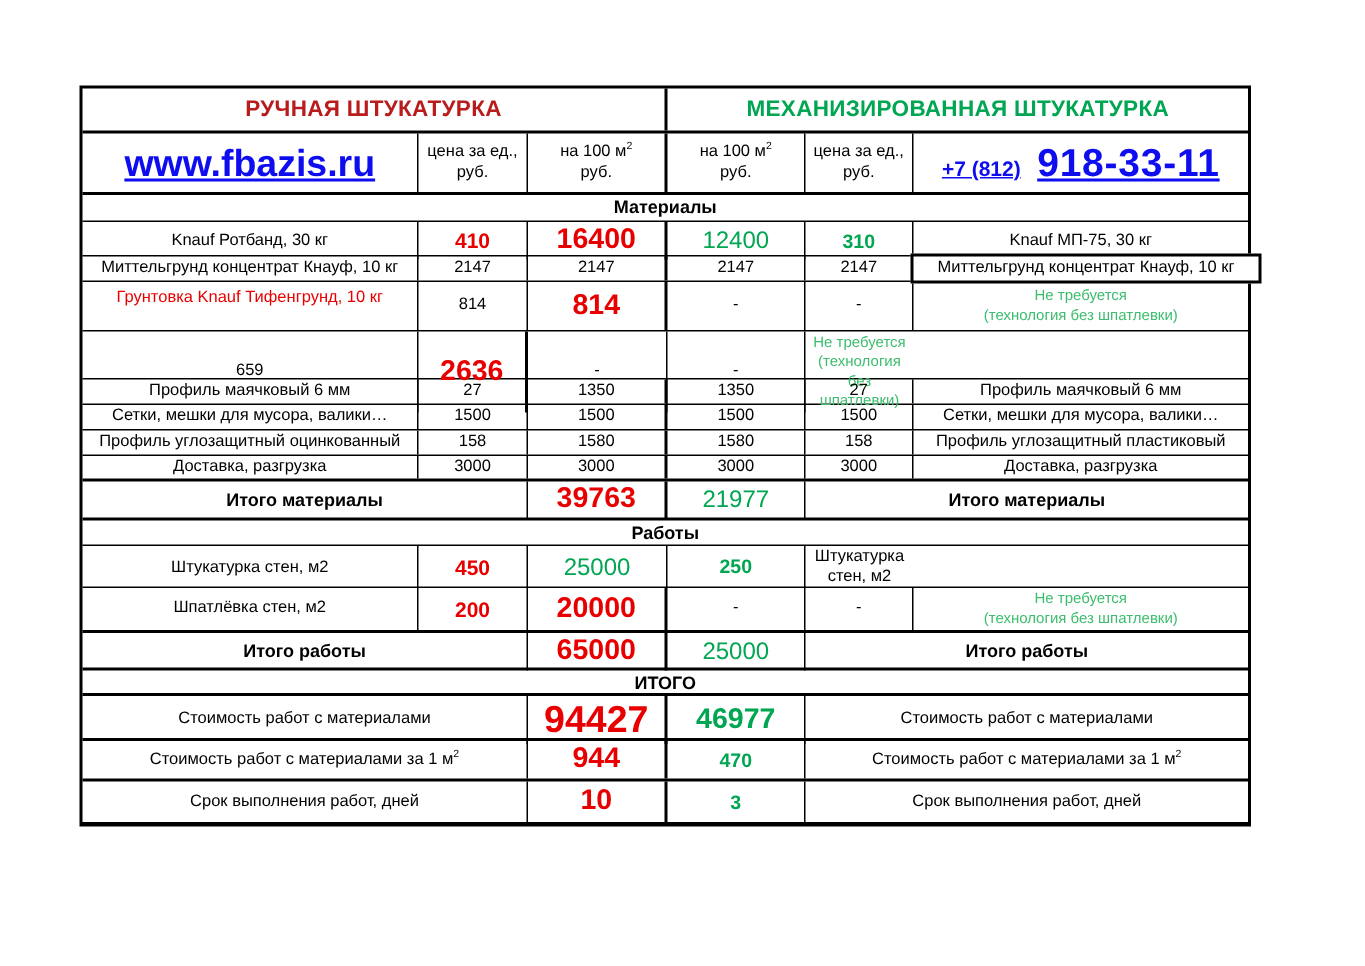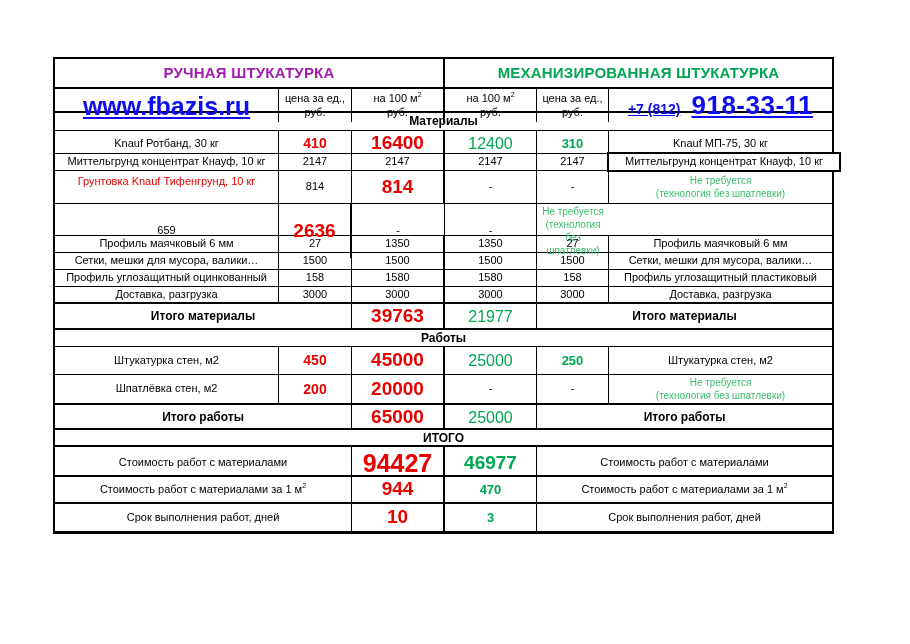--- a/index.html
+++ b/index.html
@@ -20,21 +20,21 @@
   .row:last-child { border-bottom:none; }
   .cell {
     border-right:1px solid #000; display:flex; align-items:center; justify-content:center;
     text-align:center; font-size:11px; line-height:1.2; padding:1px 3px; min-width:0;
   }
   .cell:last-child { border-right:none; }
   .cell.div { border-right-width:2px; }
   .cell.vtop { align-items:flex-start; padding-top:4px; }
   .sec { font-weight:bold; font-size:12px; }
   .tot-label { font-weight:bold; font-size:12px; }
-  .red   { color:#a21caf; }
+  .red   { color:#b91c1c; }
   .green { color:#00a651; }
   .blue  { color:#0d0df0; }
   .red-lg   { color:#e80000; font-weight:bold; font-size:19px; }
   .red-md   { color:#e80000; font-weight:bold; font-size:14px; }
   .green-lg { color:#00a651; font-weight:normal; font-size:16px; }
   .green-md { color:#00a651; font-weight:bold; font-size:13px; }
   .red-xl   { color:#e80000; font-weight:bold; font-size:25px; }
   .green-xl { color:#00a651; font-weight:bold; font-size:19px; }
   .red-label { color:#e80000; font-size:11px; }
   .nr { color:#3dbd6e; font-size:10px; line-height:1.3; display:block; }
@@ -55,21 +55,21 @@
 </head>
 <body>
 
 <div class="tbl">
 
   <div class="row half bb2" style="height:30px">
     <div class="cell div title red">РУЧНАЯ ШТУКАТУРКА</div>
     <div class="cell title green">МЕХАНИЗИРОВАННАЯ ШТУКАТУРКА</div>
   </div>
 
-  <div class="row bb2" style="height:24px">
+  <div class="row bb2" style="height:41px">
     <div class="cell">
       <span class="site blue">www.fbazis.ru</span>
     </div>
     <div class="cell hdr2">
       <span><span>цена за ед.,</span><br><span>руб.</span></span>
     </div>
     <div class="cell div hdr2">
       <span><span>на 100 м</span><sup>2</sup><br><span>руб.</span></span>
     </div>
     <div class="cell hdr2">
@@ -180,21 +180,20 @@
     <div class="cell tot-label">Итого материалы</div>
   </div>
 
   <div class="row full" style="height:17px">
     <div class="cell sec">Работы</div>
   </div>
 
   <div class="row" style="height:28px">
     <div class="cell">Штукатурка стен, м2</div>
     <div class="cell red-md">450</div>
-    <div class="cell div red-lg">45000</div>
     <div class="cell green-lg">25000</div>
     <div class="cell green-md">250</div>
     <div class="cell">Штукатурка стен, м2</div>
   </div>
 
   <div class="row bb2" style="height:30px">
     <div class="cell">Шпатлёвка стен, м2</div>
     <div class="cell red-md">200</div>
     <div class="cell div red-lg">20000</div>
     <div class="cell">-</div>

